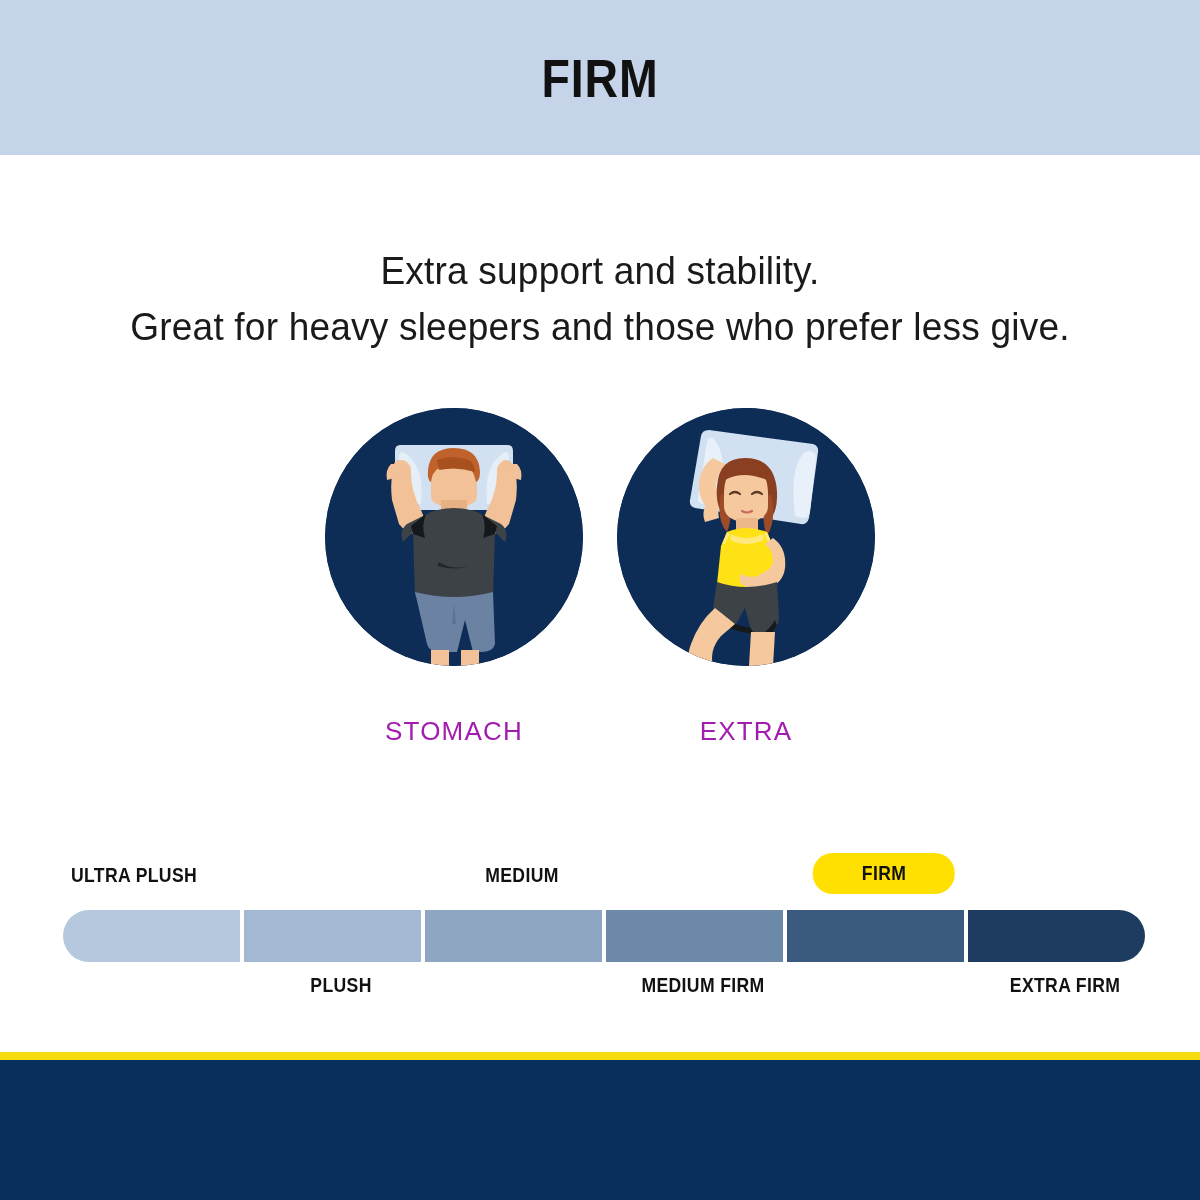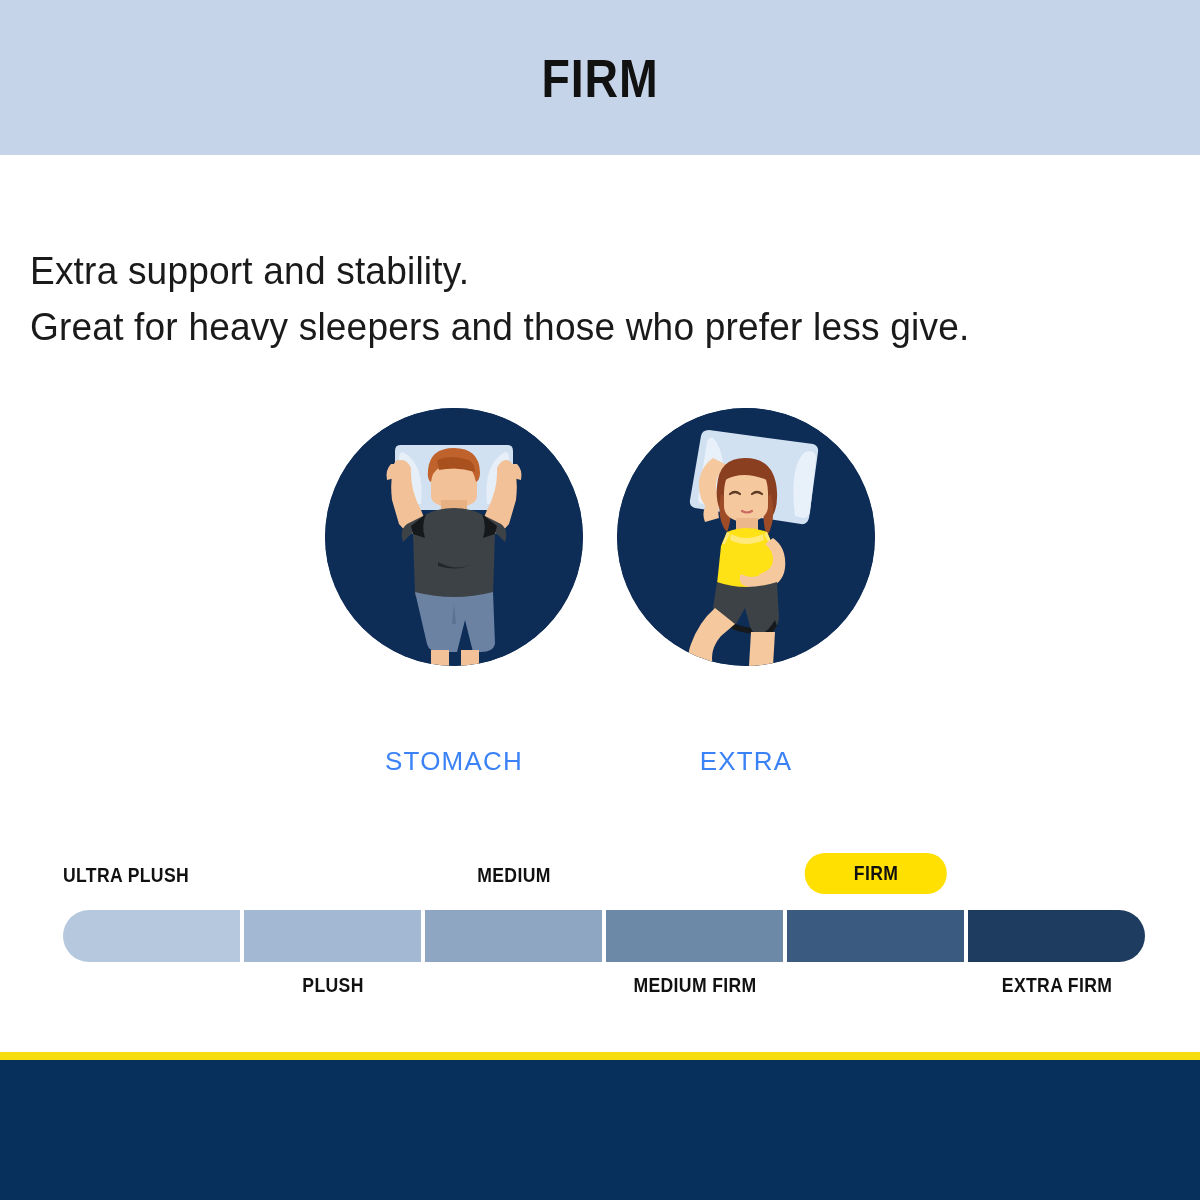--- a/index.html
+++ b/index.html
@@ -34,21 +34,21 @@
     font-family: "Liberation Sans", sans-serif;
     transform: scaleX(0.86);
   }
 
   
   .subtitle-block {
     position: absolute;
     left: 0;
     top: 243px;
     width: 1200px;
-    text-align: left;
+    text-align: center;
     color: #1a1a1a;
   }
   .subtitle-line {
     font-size: 39px;
     line-height: 56px;
     font-weight: 400;
     letter-spacing: 0.2px;
     transform: scaleX(0.95);
   }
 
@@ -70,38 +70,38 @@
   }
   .illus-circle {
     width: 258px;
     height: 258px;
     border-radius: 50%;
     overflow: hidden;
     background: #0d2d57;
     position: relative;
   }
   .illus-label {
-    margin-top: 80px;
+    margin-top: 50px;
     font-size: 26px;
     letter-spacing: 1.2px;
-    color: #3b82f6;
+    color: #a21caf;
   }
 
   
   .scale-wrap {
     position: absolute;
     left: 63px;
     top: 862px;
     width: 1082px;
     height: 145px;
   }
   .scale-labels-top,
   .scale-labels-bottom {
     position: absolute;
-    left: 0;
+    left: 8px;
     width: 1082px;
     height: 34px;
   }
   .scale-labels-top { top: 0; }
   .scale-labels-bottom { top: 110px; }
 
   .scale-label {
     position: absolute;
     font-size: 20px;
     font-weight: bold;

